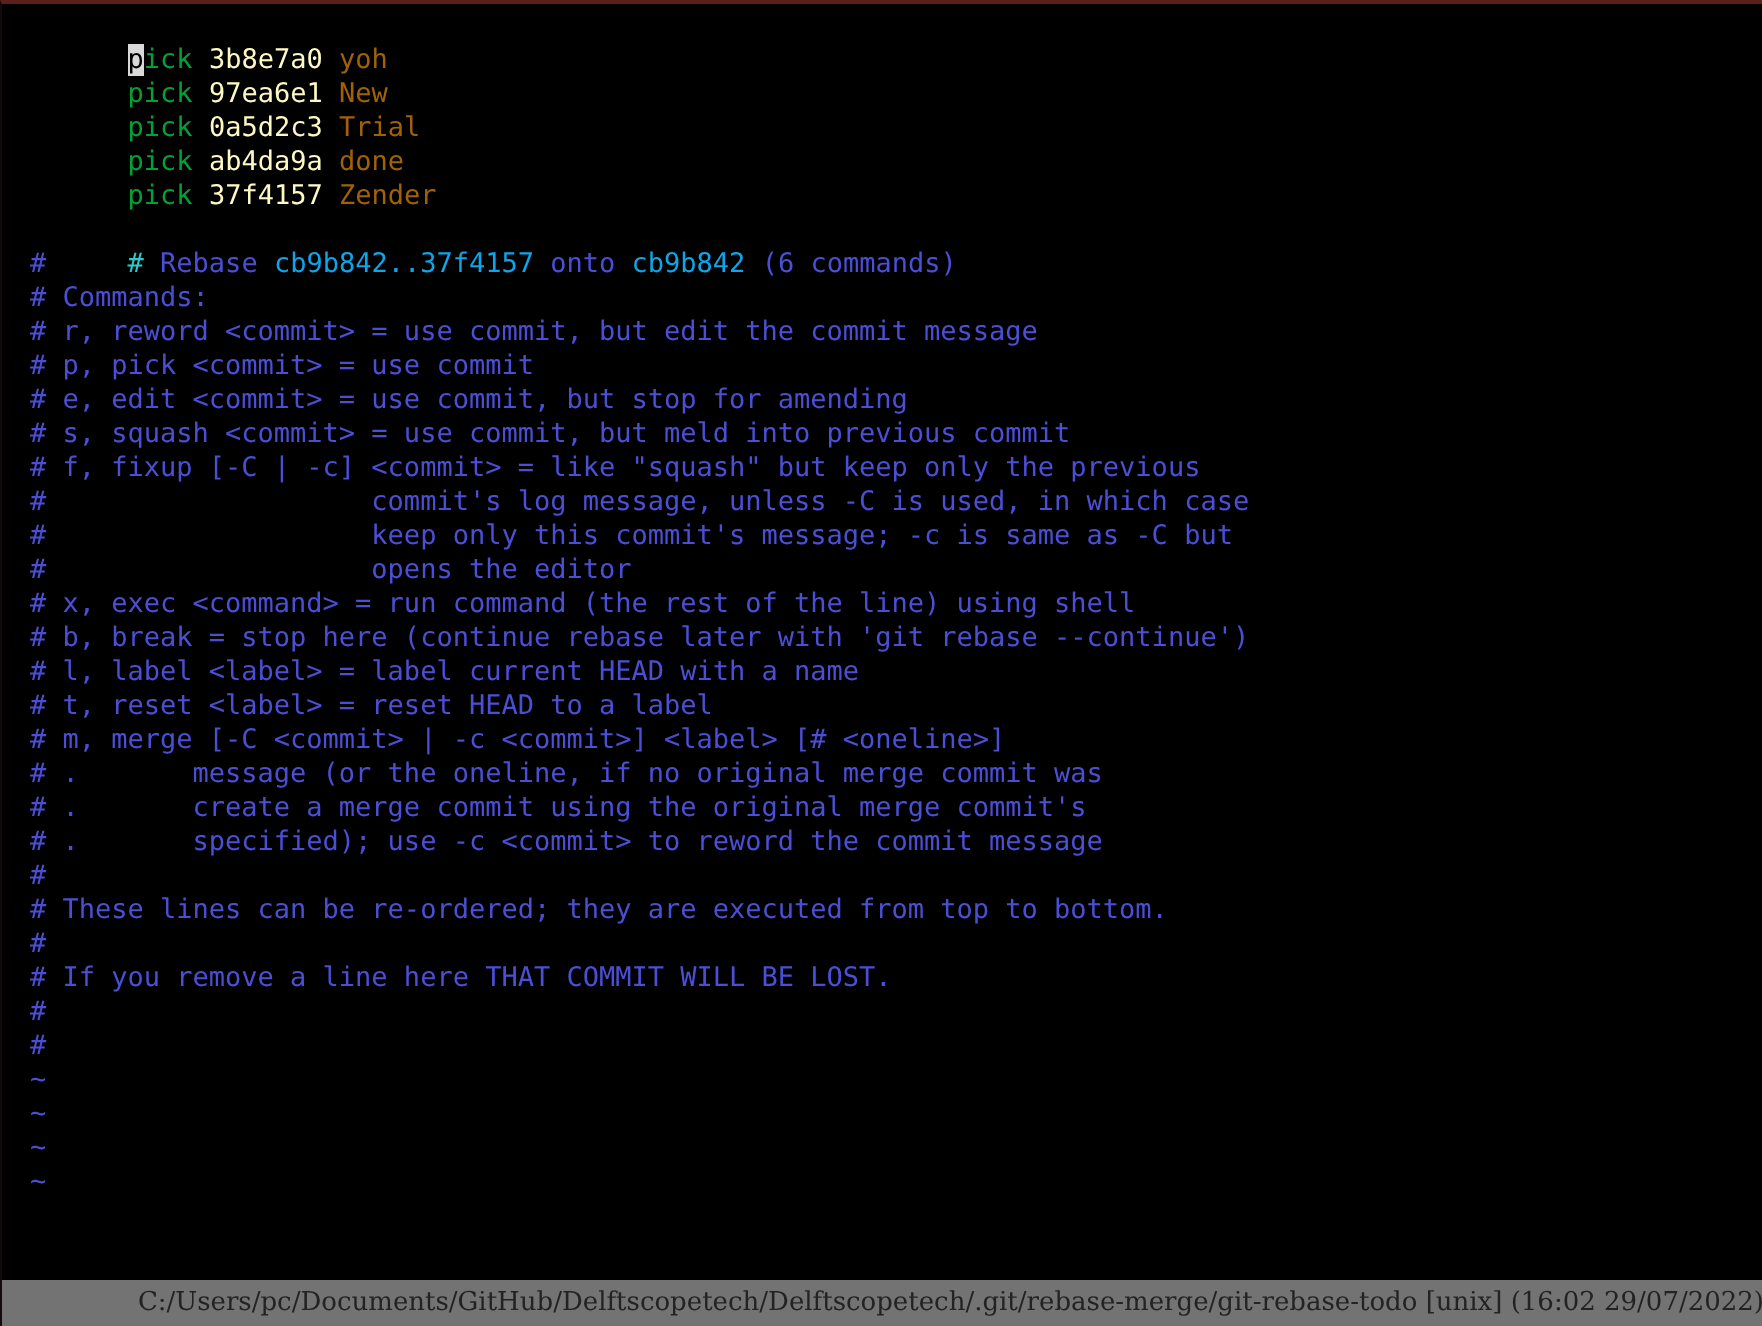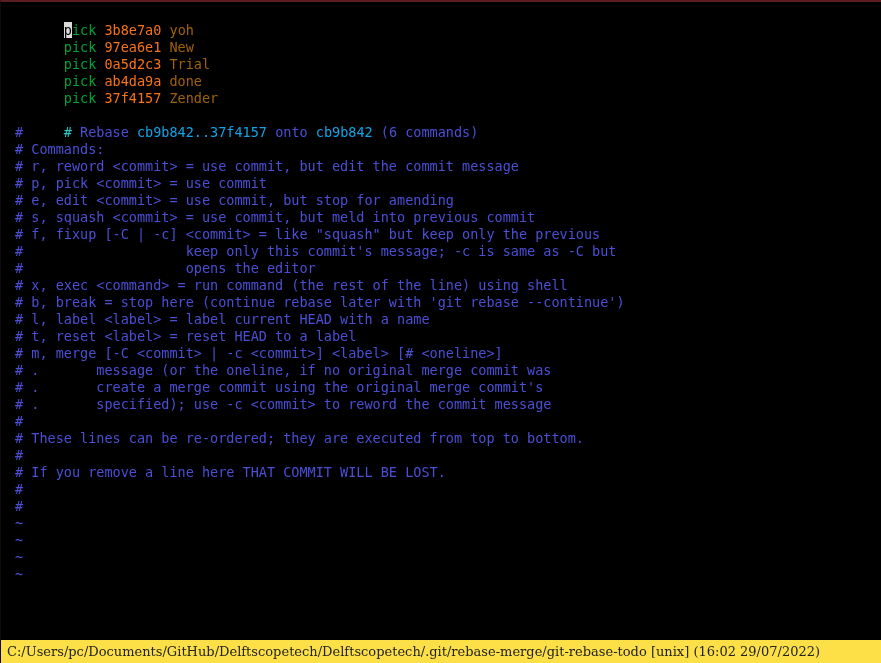--- a/index.html
+++ b/index.html
@@ -40,47 +40,48 @@
     height: 17px;
     line-height: 17px;
     font-size: 13.5px;
     white-space: pre;
     letter-spacing: 0px;
     color: #4b4fd6;
   }
 
   
   .tok-cmd      { color: #00a233; }   
-  .tok-hash     { color: #f97316; }   
+  .tok-hash     { color: #fef9c3; }   
   .tok-subject  { color: #a16207; }   
   .tok-comment  { color: #4b4fd6; }   
   .tok-chash    { color: #0ea5e9; }   
   .tok-hashmark { color: #2ec6c6; }   
   .tok-tilde    { color: #4b4fd6; }   
 
   .cursor {
     background: #d9d9d9;
     color: #000000;
   }
 
   #statusline {
     position: absolute;
     left: 0;
     bottom: 0;
     width: 881px;
     height: 23px;
     line-height: 23px;
-    background: #fde047;
+    background: #737373;
     color: #232323;
     font-family: "DejaVu Serif", "Liberation Serif", serif;
     font-size: 13px;
     white-space: pre;
     overflow: hidden;
     padding-left: 6px;
     box-sizing: border-box;
+    text-align: right;
   }
 </style>
 </head>
 <body>
 
 <div id="terminal">
 
   <div id="buffer">
 
     <div class="line">
@@ -105,20 +106,21 @@
       <span class="tok-hashmark">#</span><span class="tok-comment"> Rebase </span><span class="tok-chash">cb9b842..37f4157</span><span class="tok-comment"> onto </span><span class="tok-chash">cb9b842</span><span class="tok-comment"> (6 commands)</span>
     </div>
 
     <div class="line tok-comment">#</div>
     <div class="line tok-comment"># Commands:</div>
     <div class="line tok-comment"># r, reword &lt;commit&gt; = use commit, but edit the commit message</div>
     <div class="line tok-comment"># p, pick &lt;commit&gt; = use commit</div>
     <div class="line tok-comment"># e, edit &lt;commit&gt; = use commit, but stop for amending</div>
     <div class="line tok-comment"># s, squash &lt;commit&gt; = use commit, but meld into previous commit</div>
     <div class="line tok-comment"># f, fixup [-C | -c] &lt;commit&gt; = like "squash" but keep only the previous</div>
+    <div class="line tok-comment">#                    commit's log message, unless -C is used, in which case</div>
     <div class="line tok-comment">#                    keep only this commit's message; -c is same as -C but</div>
     <div class="line tok-comment">#                    opens the editor</div>
     <div class="line tok-comment"># x, exec &lt;command&gt; = run command (the rest of the line) using shell</div>
     <div class="line tok-comment"># b, break = stop here (continue rebase later with 'git rebase --continue')</div>
     <div class="line tok-comment"># l, label &lt;label&gt; = label current HEAD with a name</div>
     <div class="line tok-comment"># t, reset &lt;label&gt; = reset HEAD to a label</div>
     <div class="line tok-comment"># m, merge [-C &lt;commit&gt; | -c &lt;commit&gt;] &lt;label&gt; [# &lt;oneline&gt;]</div>
     <div class="line tok-comment"># .       message (or the oneline, if no original merge commit was</div>
     <div class="line tok-comment"># .       create a merge commit using the original merge commit's</div>
     <div class="line tok-comment"># .       specified); use -c &lt;commit&gt; to reword the commit message</div>

